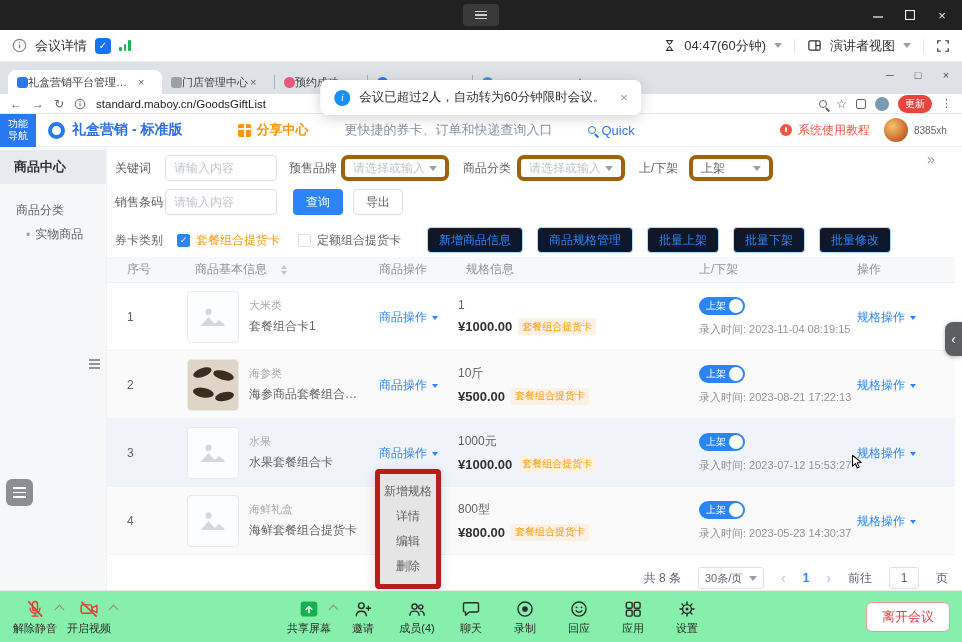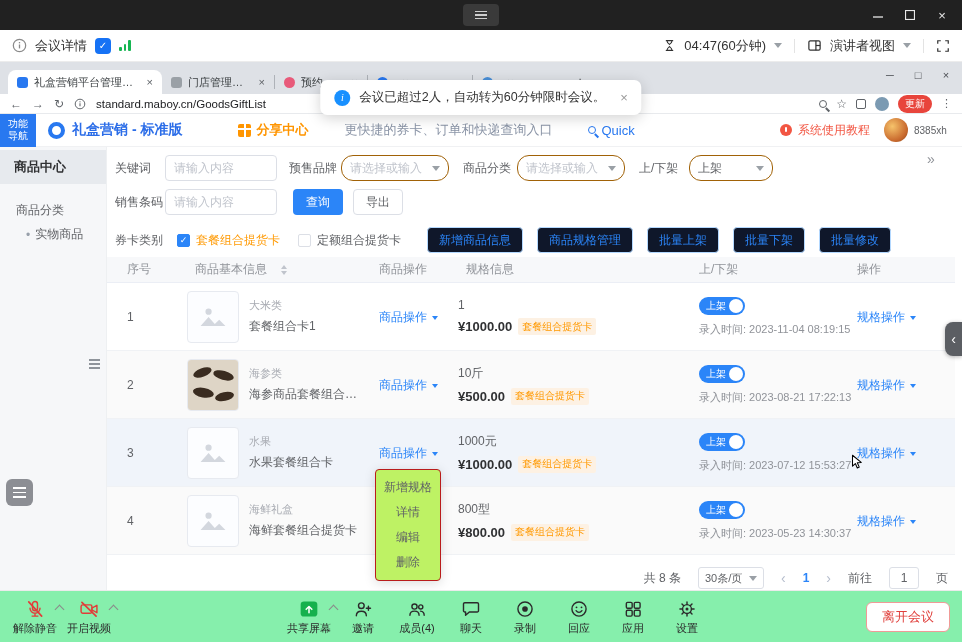--- a/index.html
+++ b/index.html
@@ -20,21 +20,21 @@
   .mtxt{font-size:13px;color:#333;white-space:nowrap}
   .shield{width:16px;height:16px;border-radius:4px;background:#1672f5;color:#fff;display:flex;align-items:center;justify-content:center;font-size:10px}
   .signal{display:inline-flex;align-items:flex-end;gap:2px;height:11px}
   .signal i{width:2.5px;background:#17b653;border-radius:1px}
   .signal .s1{height:4px}.signal .s2{height:7px}.signal .s3{height:11px}
   .sel-caret{width:0;height:0;border:4px solid transparent;border-top:5px solid #9aa0a6;transform:translateY(2px)}
   .vsep{width:1px;height:14px;background:#e3e3e3;margin:0 4px}
 
   
   .tabstrip{position:absolute;top:62px;left:0;right:0;height:32px;background:#dee1e6;display:flex;align-items:flex-end;padding-left:8px}
-  .tab{height:24px;display:flex;align-items:center;gap:6px;padding:0 9px;font-size:11px;color:#3c4043;white-space:nowrap;overflow:hidden;cursor:pointer}
+  .tab{height:24px;display:flex;align-items:center;padding:0 9px;font-size:11px;color:#3c4043;white-space:nowrap;overflow:hidden;cursor:pointer}
   .tab .fav{width:11px;height:11px;border-radius:3px;flex:none}
   .tab .tx{max-width:108px;overflow:hidden;text-overflow:ellipsis}
   .tab .cl{color:#5f6368;font-size:11px;margin-left:2px}
   .tab.active{background:#fff;border-radius:8px 8px 0 0}
   .tabdiv{width:1px;height:14px;background:#aeb2b8;margin-bottom:5px}
   .newtab{width:22px;height:22px;display:flex;align-items:center;justify-content:center;color:#44474b;font-size:14px;margin-bottom:1px;cursor:pointer}
   .bwin{position:absolute;right:2px;top:0;height:26px;display:flex}
   .bwin span{width:28px;display:flex;align-items:center;justify-content:center;color:#4a4d52;font-size:11px;cursor:pointer}
 
   .addrbar{position:absolute;top:94px;left:0;right:0;height:20px;background:#fff;border-bottom:1px solid #e8eaed;display:flex;align-items:center;gap:10px;padding:0 10px;font-size:11px;color:#5f6368}
@@ -80,21 +80,21 @@
   .side-item .dot{color:#98a0ab;font-size:12px}
   .side-item.active{background:#fff;color:#2878f0;padding-left:26px}
   .side-toggle{position:absolute;left:89px;top:212px;display:flex;flex-direction:column;gap:2.5px;cursor:pointer}
   .side-toggle i{width:11px;height:1.5px;background:#8f949b;display:block}
 
   .content{position:absolute;left:107px;top:0;right:0;bottom:0}
   .f{position:absolute;height:26px;display:flex;align-items:center}
   .flabel{font-size:12px;color:#606266;white-space:nowrap}
   .inp{height:26px;border:1px solid #dcdfe6;border-radius:4px;background:#fff;font-size:12px;color:#606266;padding:0 8px;width:112px;font-family:inherit}
   .inp::placeholder{color:#c0c4cc}
-  .selbox{height:26px;border:1px solid #a16207;border-radius:12px;background:#fff;display:flex;align-items:center;justify-content:space-between;padding:0 8px;cursor:pointer}
+  .selbox{height:26px;border:4px solid #a16207;border-radius:7px;background:#fff;display:flex;align-items:center;justify-content:space-between;padding:0 8px;cursor:pointer}
   .selbox .ph{font-size:12px;color:#c0c4cc;white-space:nowrap}
   .selbox .val{font-size:12px;color:#606266;white-space:nowrap}
   .btn-pri{height:26px;border:none;border-radius:4px;background:#2b85f8;color:#fff;font-size:12px;padding:0 13px;cursor:pointer;font-family:inherit}
   .btn-def{height:26px;border:1px solid #dcdfe6;border-radius:4px;background:#fff;color:#606266;font-size:12px;padding:0 12px;cursor:pointer;font-family:inherit}
   .collapse2{position:absolute;left:820px;top:4px;color:#909399;font-size:14px;cursor:pointer}
 
   .tools{position:absolute;left:0;right:0;top:80px;height:26px;display:flex;align-items:center;padding-left:8px}
   .cb{width:13px;height:13px;border-radius:2px;border:1px solid #dcdfe6;background:#fff;display:inline-flex;align-items:center;justify-content:center;cursor:pointer;flex:none}
   .cb.checked{background:#2b85f8;border-color:#2b85f8}
   .cb .ck{color:#fff;font-size:9px;line-height:1}
@@ -127,21 +127,21 @@
   .caret-b{width:0;height:0;border:3.5px solid transparent;border-top:4.5px solid #2b85f8;margin-left:5px;transform:translateY(2px)}
   .sline{font-size:12px;color:#606266;margin-bottom:6px}
   .sline2{display:flex;align-items:center}
   .price{font-size:13px;font-weight:700;color:#303133;white-space:nowrap}
   .badge{background:#fdf1e3;color:#ff9900;font-size:10px;padding:1.5px 4px;border-radius:2px;margin-left:6px;white-space:nowrap}
   .toggle{position:relative;width:46px;height:18px;border-radius:9px;background:#2b85f8;display:flex;align-items:center;cursor:pointer}
   .tg-lbl{color:#fff;font-size:10px;margin-left:7px}
   .knob{position:absolute;right:2px;top:2px;width:14px;height:14px;border-radius:50%;background:#fff}
   .time{font-size:11px;color:#909399;margin-top:7px;white-space:nowrap}
 
-  .dmenu{position:absolute;left:268px;top:322px;width:66px;background:#bef264;border:1px solid #b91c1c;border-radius:4px;box-shadow:0 2px 12px rgba(0,0,0,.14);padding:5px 0;z-index:40}
+  .dmenu{position:absolute;left:268px;top:322px;width:66px;background:#e5e5e5;border:5px solid #b91c1c;border-radius:4px;box-shadow:0 2px 12px rgba(0,0,0,.14);padding:5px 0;z-index:40}
   .dmenu .mi{height:25px;line-height:25px;text-align:center;font-size:12px;color:#606266;cursor:pointer;white-space:nowrap}
 
   .pager{position:absolute;left:0;right:0;top:418px;height:26px;display:flex;align-items:center;justify-content:flex-end;gap:17px;padding-right:14px;font-size:12px;color:#606266}
   .psel{width:66px;height:22px;border:1px solid #dcdfe6;border-radius:3px;background:#fff;display:flex;align-items:center;justify-content:space-between;padding:0 6px;cursor:pointer}
   .psel span{font-size:11px;color:#606266;white-space:nowrap}
   .parr{color:#b4bccc;font-size:14px;cursor:pointer}
   .pcur{color:#2b85f8;font-weight:700;cursor:pointer}
   .ginp{width:30px;height:22px;border:1px solid #dcdfe6;border-radius:3px;text-align:center;font-size:12px;color:#606266;font-family:inherit}
 
   

